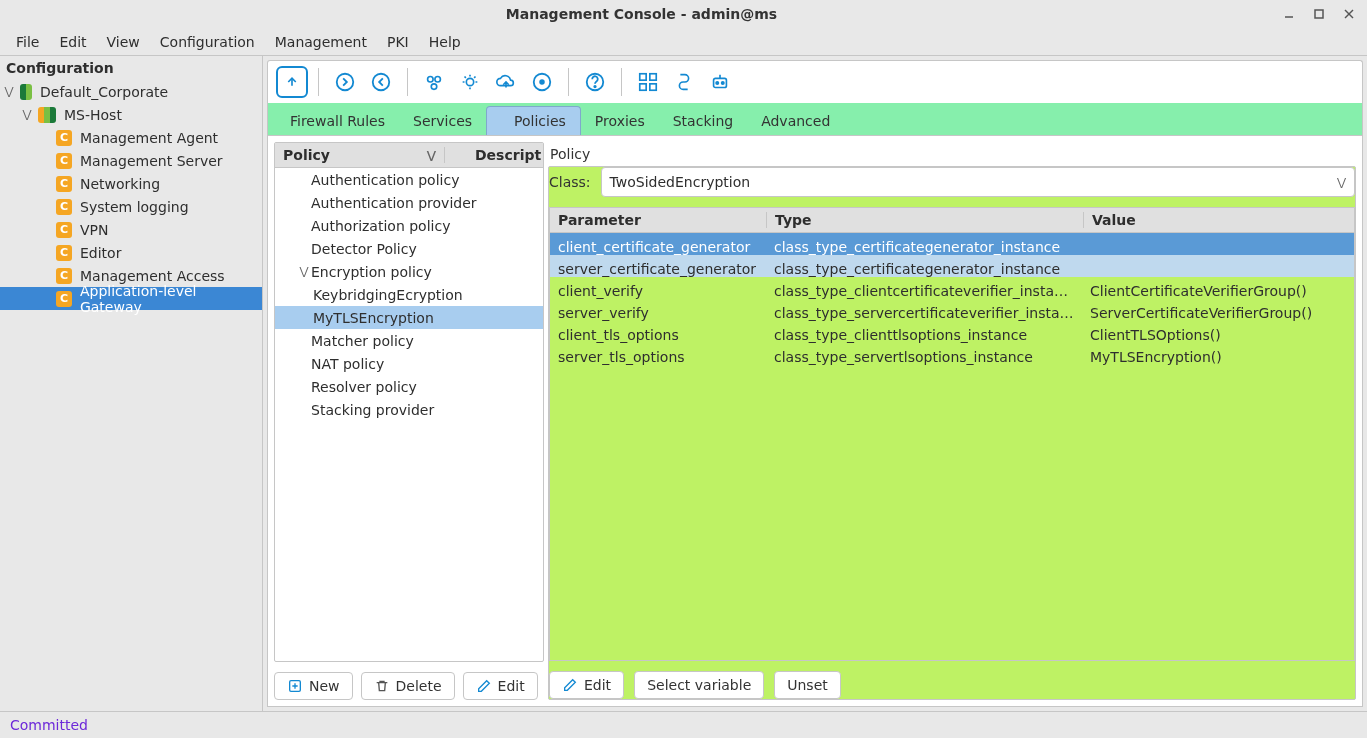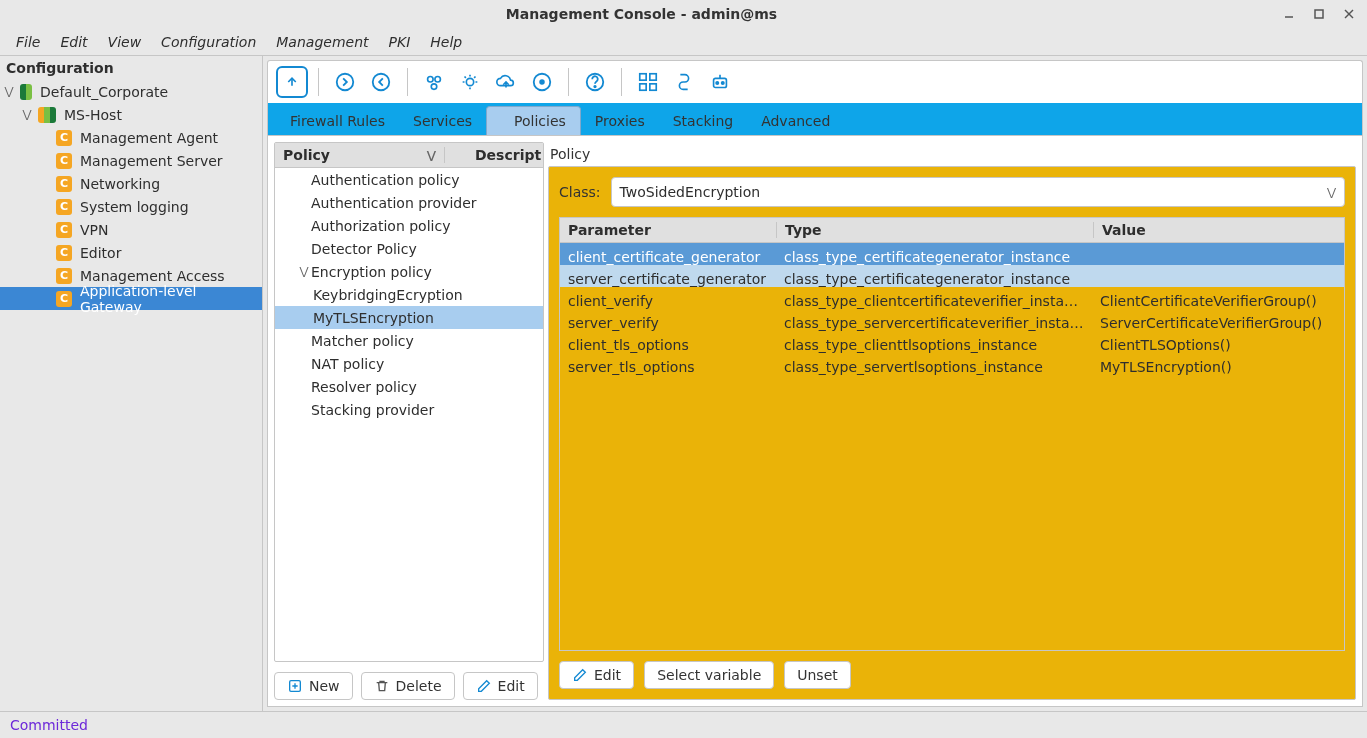--- a/index.html
+++ b/index.html
@@ -41,21 +41,21 @@
     color:#555;
   }
   .winbtn svg{width:12px;height:12px;}
 
   
   .menubar{
     height:26px;display:flex;align-items:center;gap:0;
     padding:0 6px;
     border-bottom:1px solid var(--border);
   }
-  .menuitem{padding:3px 10px;border-radius:3px;font-style:italic;}
+  .menuitem{padding:3px 10px;border-radius:3px;}
 
   
   .main{
     flex:1;display:flex;min-height:0;
   }
   
   .leftpanel{
     width:262px;min-width:262px;
     display:flex;flex-direction:column;
     border-right:1px solid var(--border);
@@ -102,21 +102,21 @@
   }
   .tbtn{
     width:32px;height:32px;display:flex;align-items:center;justify-content:center;
     border-radius:4px;color:var(--accent);
   }
   .tbtn.outlined{border:2px solid var(--accent);border-radius:6px;width:28px;height:28px;}
   .tsep{width:1px;height:28px;background:var(--border);margin:0 6px;}
 
   .tabs{
     display:flex;align-items:flex-end;gap:0;padding:0 8px;
-    background:#0ea5e9;border:1px solid var(--border);border-top:none;
+    background:#86efac;border:1px solid var(--border);border-top:none;
     margin:0 4px;height:32px;
   }
   .tab{
     padding:6px 14px;border-top-left-radius:4px;border-top-right-radius:4px;
     color:#333;
   }
   .tab.active{
     background:var(--sel-soft);
     border:1px solid #7fa8cc;border-bottom:none;padding-left:27px;
   }
@@ -157,22 +157,21 @@
   }
   .btn svg{width:16px;height:16px;}
 
   
   .pdetail{
     flex:1;display:flex;flex-direction:column;min-width:0;
   }
   .pdetail .sectionlabel{padding:4px 2px;color:#333;}
   .pdetail .box{
     flex:1;display:flex;flex-direction:column;min-height:0;
-    border:1px solid var(--border);border-radius:2px;background:#eab308;
-    padding:10px;
+    border:1px solid var(--border);border-radius:2px;background:#bef264;
   }
   .classrow{display:flex;align-items:center;gap:10px;margin-bottom:10px;}
   .classrow label{color:#333;}
   .combo{
     flex:1;display:flex;align-items:center;justify-content:space-between;
     border:1px solid var(--border);border-radius:4px;height:28px;
     padding:0 8px;background:#fff;
   }
   .combo .arrow{color:#666;font-size:11px;}
 

